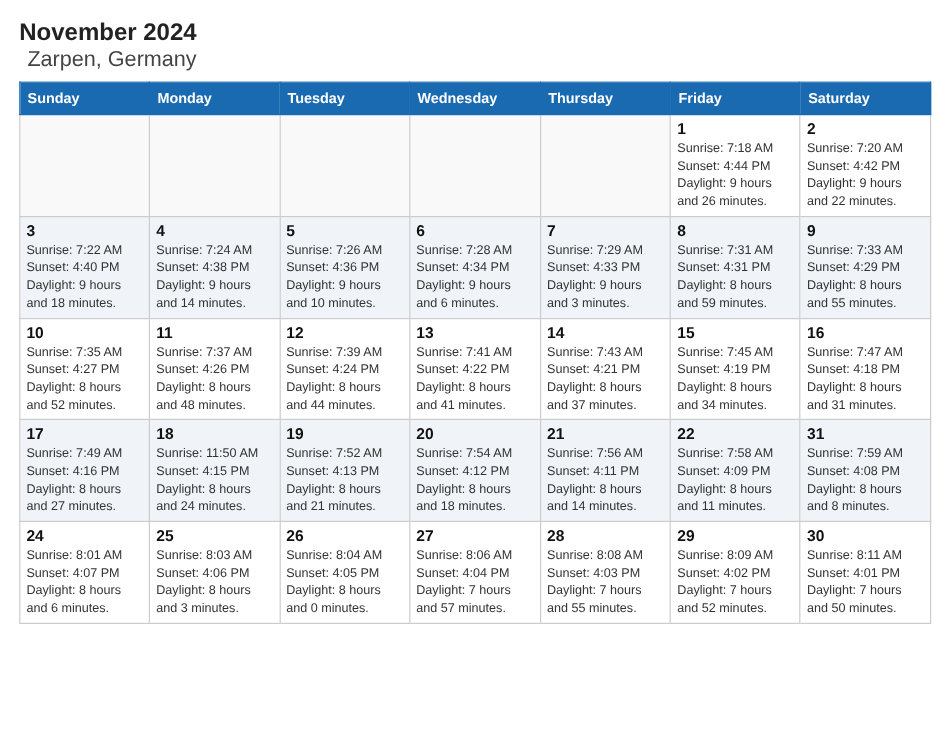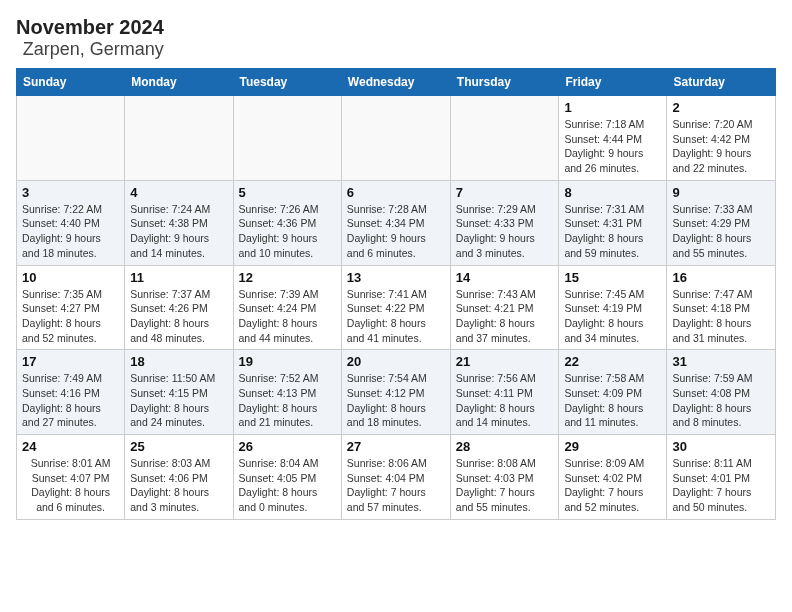--- a/index.html
+++ b/index.html
@@ -257,21 +257,21 @@
         <td>
           <div class="day-number">31</div>
           <div class="day-info" style="white-space: pre-line;">Sunrise: 7:59 AM
 Sunset: 4:08 PM
 Daylight: 8 hours and 8 minutes.</div>
         </td>
       </tr>
       <tr>
         <td>
           <div class="day-number">24</div>
-          <div class="day-info" style="white-space: pre-line; text-align: center;">Sunrise: 8:01 AM
+          <div class="day-info" style="white-space: pre-line;">Sunrise: 8:01 AM
 Sunset: 4:07 PM
 Daylight: 8 hours and 6 minutes.</div>
         </td>
         <td>
           <div class="day-number">25</div>
           <div class="day-info" style="white-space: pre-line;">Sunrise: 8:03 AM
 Sunset: 4:06 PM
 Daylight: 8 hours and 3 minutes.</div>
         </td>
         <td>

